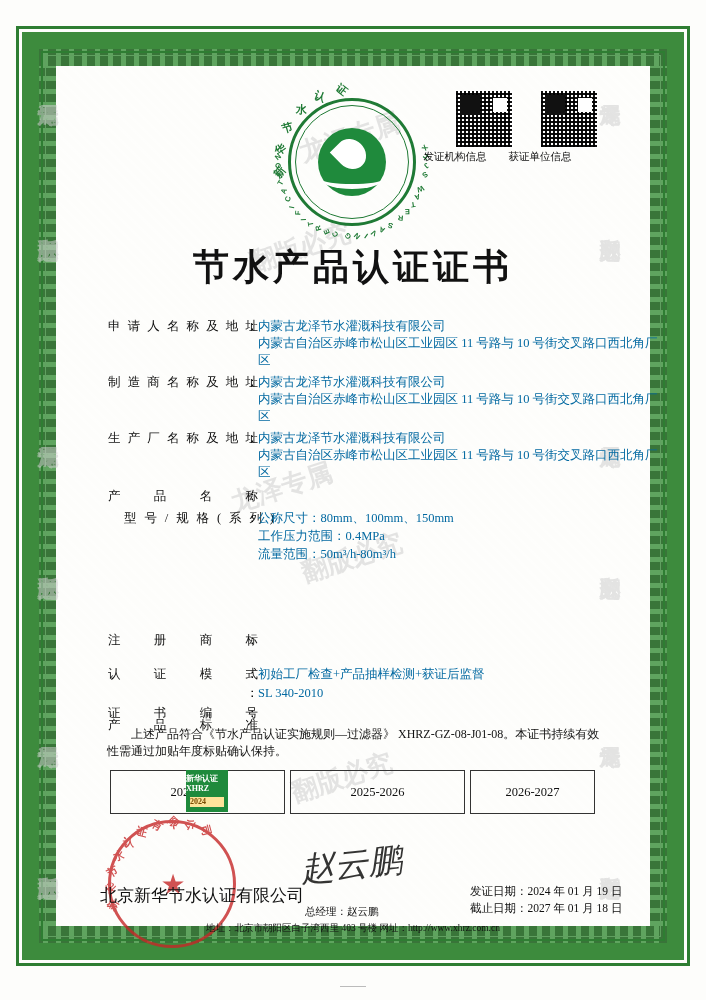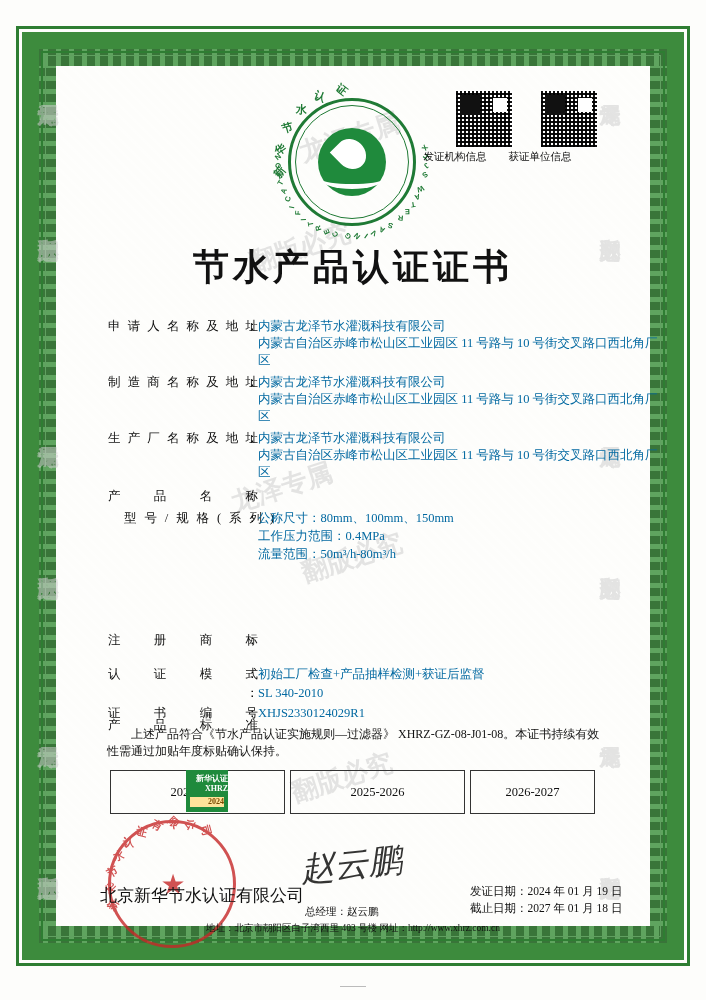--- a/index.html
+++ b/index.html
@@ -245,21 +245,21 @@
     justify-content: center;
     background: transparent;
   }
   .stamp-sq {
     position: absolute;
     left: 186px; top: 770px;
     width: 42px; height: 42px;
     background: #1f8a3c;
     color: #fff;
     font-size: 8px;
-    text-align: right;
+    text-align: left;
     line-height: 1.25;
     padding-top: 4px;
     box-sizing: border-box;
     font-weight: bold;
   }
   .stamp-sq .yr {
     display: block;
     background: #ffe39a;
     color: #7a4a00;
     margin: 3px 4px 0 4px;
@@ -459,21 +459,20 @@
   <div class="field-label" style="left:108px; top:666px;">认 证 模 式</div>
   <div class="field-colon" style="left:246px; top:666px;">：</div>
   <div class="field-value" style="top:666px;">初始工厂检查+产品抽样检测+获证后监督</div>
 
   <div class="field-label" style="left:108px; top:717px;">产 品 标 准</div>
   <div class="field-colon" style="left:246px; top:685px;">：</div>
   <div class="field-value" style="top:685px;">SL 340-2010</div>
 
   <div class="field-label" style="left:108px; top:705px;">证 书 编 号</div>
   <div class="field-colon" style="left:246px; top:705px;">：</div>
-  <div class="field-value" style="top:705px;">XHJS2330124029R1</div>
 
   <div class="note">上述产品符合《节水产品认证实施规则—过滤器》 XHRZ-GZ-08-J01-08。本证书持续有效性需通过加贴年度标贴确认保持。</div>
 
   <div class="year-box" style="left:110px; top:770px; width:175px;">2024-2025</div>
   <div class="year-box" style="left:290px; top:770px; width:175px;">2025-2026</div>
   <div class="year-box" style="left:470px; top:770px; width:125px;">2026-2027</div>
 
   <div class="stamp-sq">
     <span>新华认证</span>
     <span>XHRZ</span>

